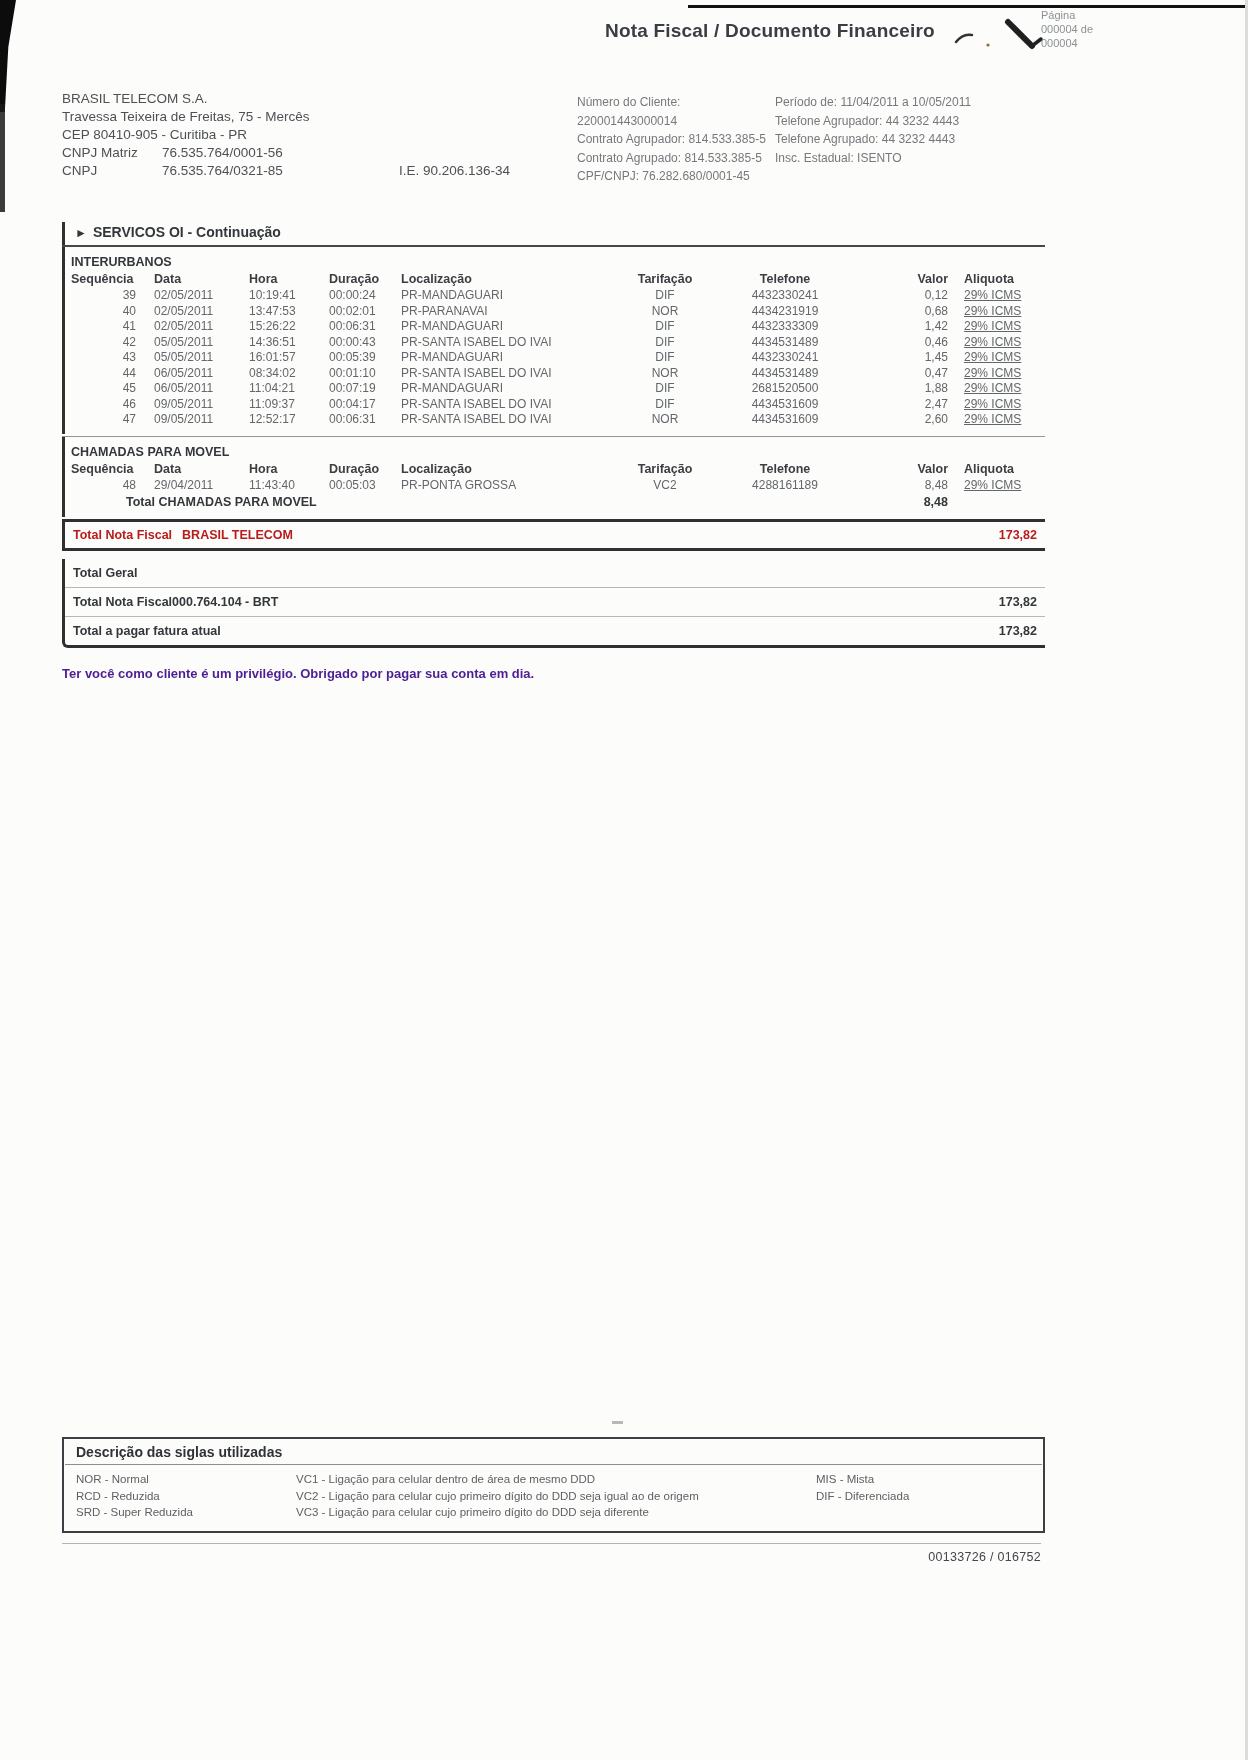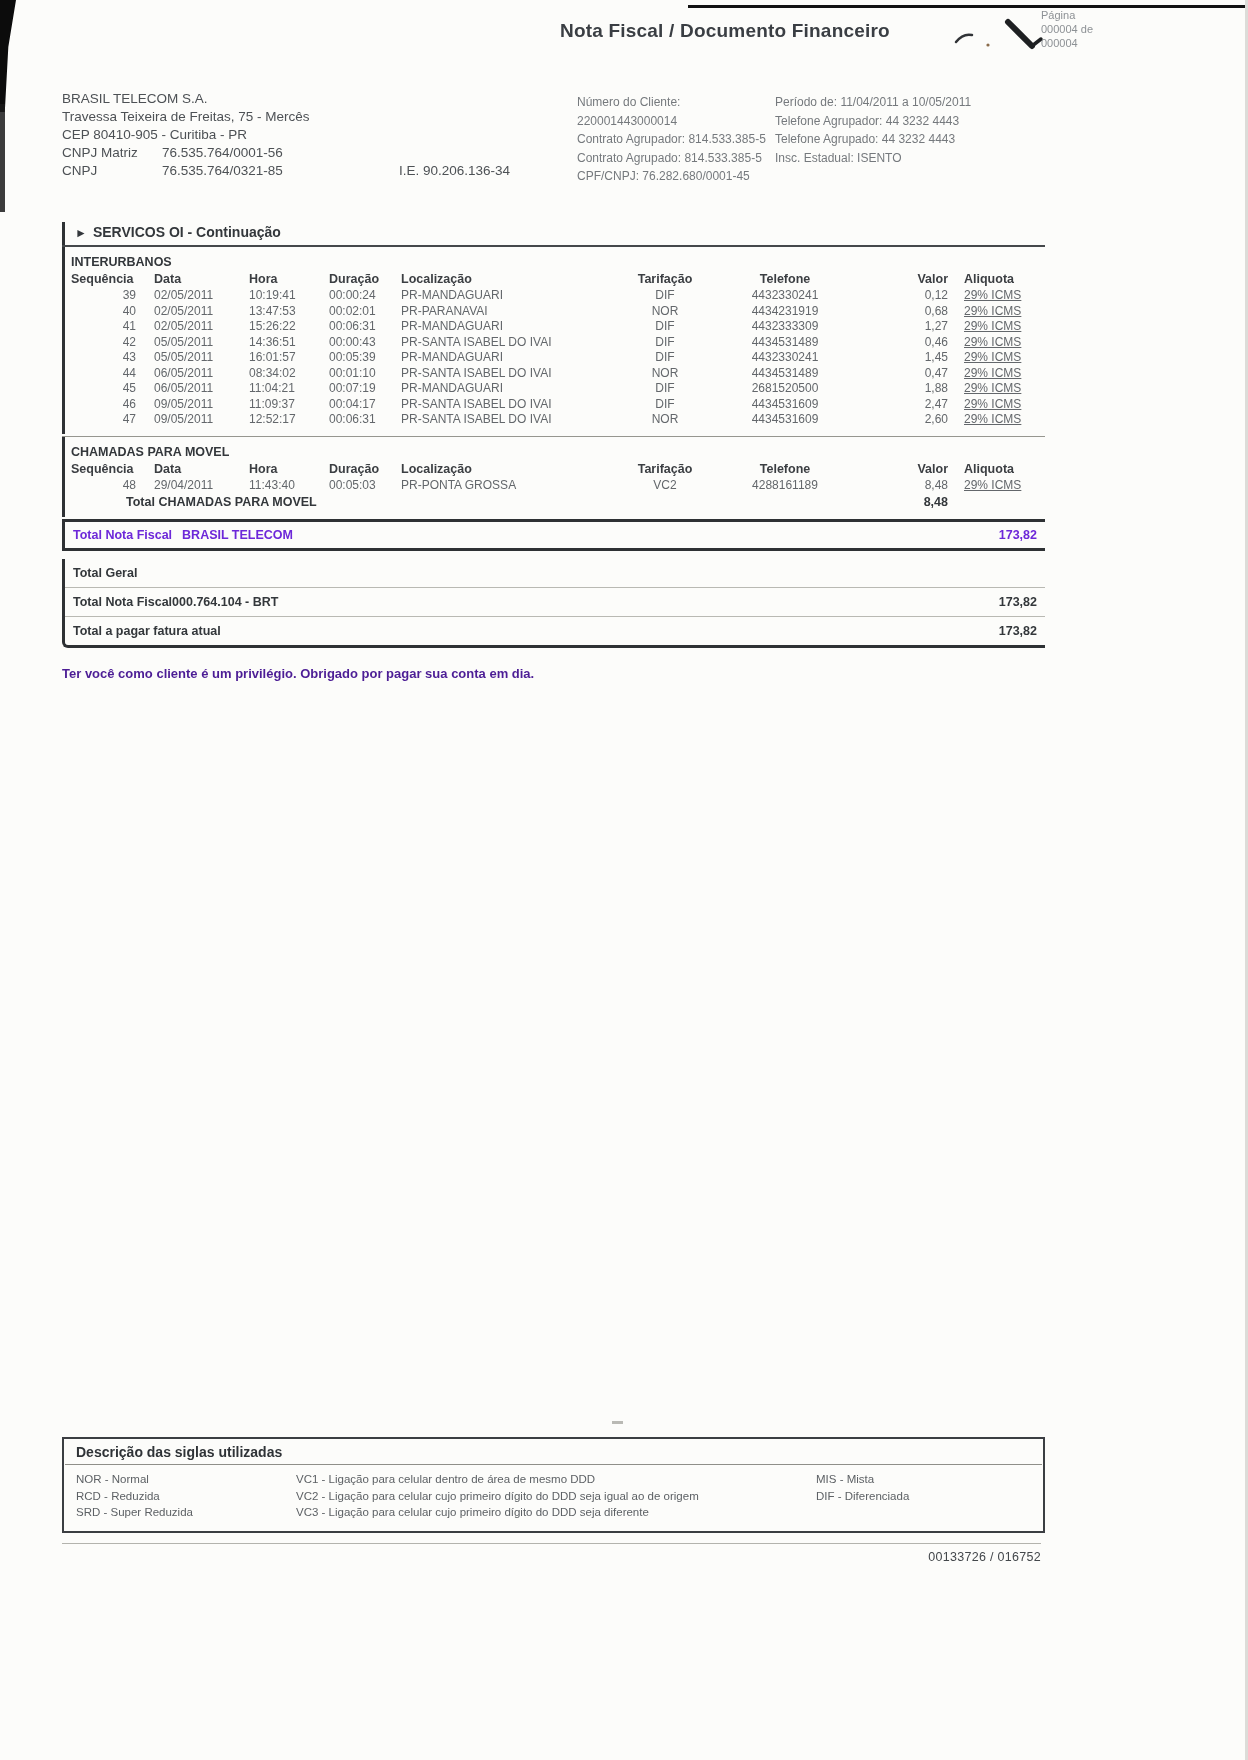--- a/index.html
+++ b/index.html
@@ -12,21 +12,21 @@
 
   
   .wedge{left:0;top:0;width:16px;height:112px;background:#0c0c0c;
     clip-path:polygon(0 0,100% 0,52% 42%,30% 100%,0 100%);}
   .wedge2{left:0;top:104px;width:5px;height:108px;background:#1a1a1a;opacity:.85;}
   .topline{left:688px;top:5px;width:560px;height:3px;background:#121212;}
   .edge-r{right:0;top:0;width:3px;height:1760px;background:#dddddad8;background:#dcdcd8;}
   .dash-artifact{left:612px;top:1421px;width:11px;height:3px;background:#b9b9b4;}
 
   
-  .title{left:560px;top:20px;font-size:19px;font-weight:bold;color:#3a3e43;letter-spacing:.2px;}
+  .title{left:605px;top:20px;font-size:19px;font-weight:bold;color:#3a3e43;letter-spacing:.2px;}
   .pagebox{left:1041px;top:8px;font-size:11px;line-height:14px;color:#8d9195;}
   .penmarks{left:948px;top:12px;}
 
   
   .company{left:62px;top:90px;font-size:13.5px;line-height:18px;color:#4d5155;}
   .company .row{display:flex;}
   .company .lbl{width:100px;}
   .company .val{width:172px;}
   .company .ie{padding-left:65px;}
 
@@ -59,21 +59,21 @@
   .c7{text-align:right;padding-right:2px;}
   .c8{text-align:left;padding-left:14px;text-decoration:underline;}
   .trowtotal{font-size:12.5px;font-weight:bold;color:#33373b;line-height:18px;}
   .trowtotal .tlabel{grid-column:1 / span 5;padding-left:55px;}
   .trowtotal .tval{grid-column:8;text-align:right;padding-right:2px;}
 
   .sep{margin:2px 0 0 0;}
 
   .band{border-left:3px solid #2e3134;border-top:3px solid #2e3134;border-bottom:3px solid #2e3134;
     margin-top:2px;display:flex;justify-content:space-between;align-items:center;
-    padding:6px 8px 6px 8px;font-size:12.5px;font-weight:bold;color:#6d28d9;gap:12px;}
+    padding:6px 8px 6px 8px;font-size:12.5px;font-weight:bold;color:#b91c1c;gap:12px;}
   .band .nm{margin-left:10px;}
 
   .geral{border-left:3px solid #2e3134;border-bottom:3px solid #2e3134;margin-top:8px;
     border-bottom-left-radius:6px;font-size:12.5px;font-weight:bold;color:#33373b;}
   .geral .grow{display:flex;justify-content:space-between;padding:7px 8px;}
   .geral .grow + .grow{border-top:1px solid #b9b9b3;align-items:center;}
 
   .message{margin-top:18px;font-size:13px;font-weight:bold;color:#4c1d95;}
 
   
@@ -186,21 +186,21 @@
             <span class="c c8">29% ICMS</span>
           </div>
           <div class="trow">
             <span class="c c0">41</span>
             <span class="c c1">02/05/2011</span>
             <span class="c c2">15:26:22</span>
             <span class="c c3">00:06:31</span>
             <span class="c c4">PR-MANDAGUARI</span>
             <span class="c c5">DIF</span>
             <span class="c c6">4432333309</span>
-            <span class="c c7">1,27</span>
+            <span class="c c7">1,42</span>
             <span class="c c8">29% ICMS</span>
           </div>
           <div class="trow">
             <span class="c c0">42</span>
             <span class="c c1">05/05/2011</span>
             <span class="c c2">14:36:51</span>
             <span class="c c3">00:00:43</span>
             <span class="c c4">PR-SANTA ISABEL DO IVAI</span>
             <span class="c c5">DIF</span>
             <span class="c c6">4434531489</span>

